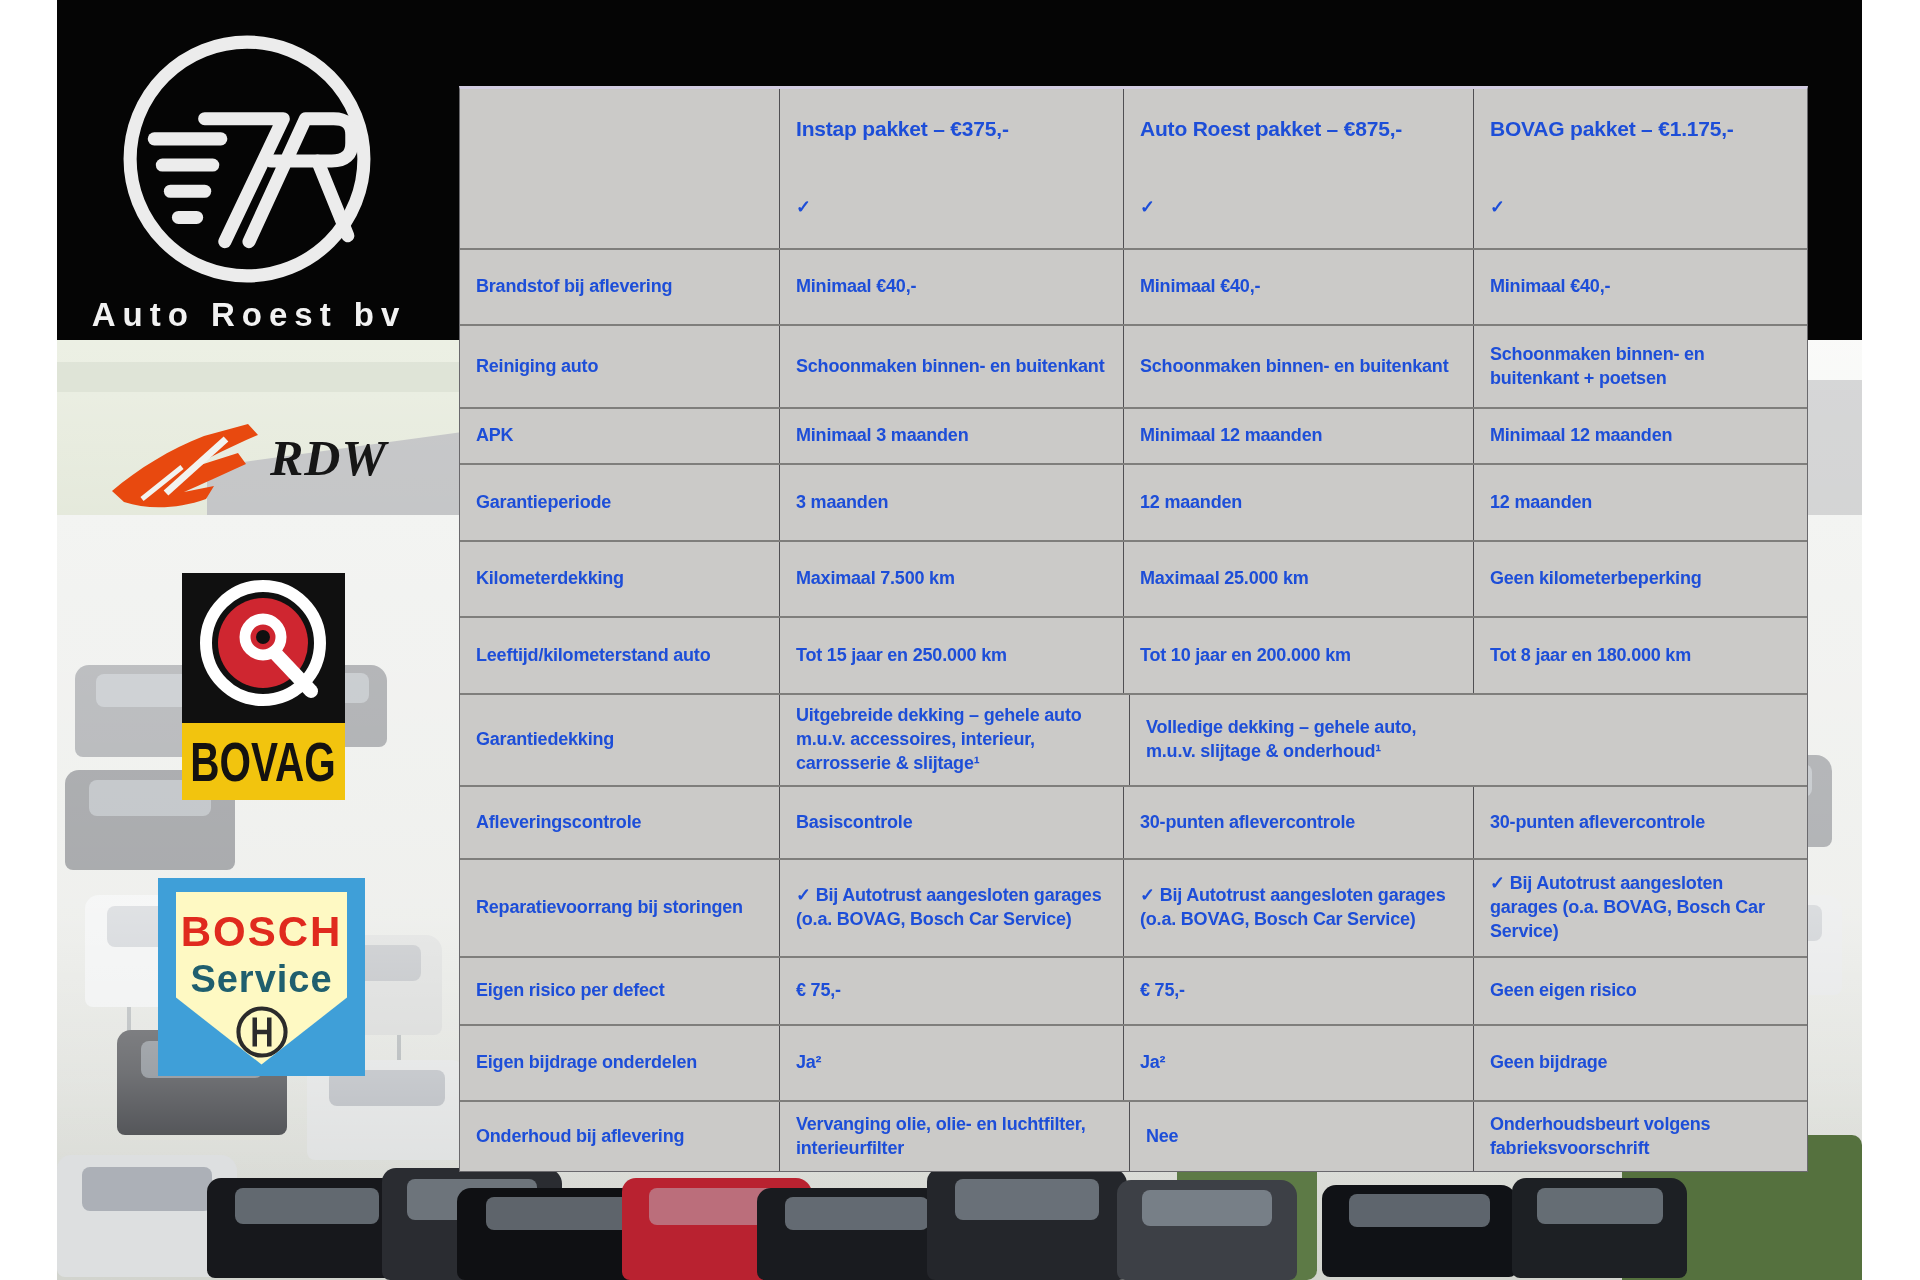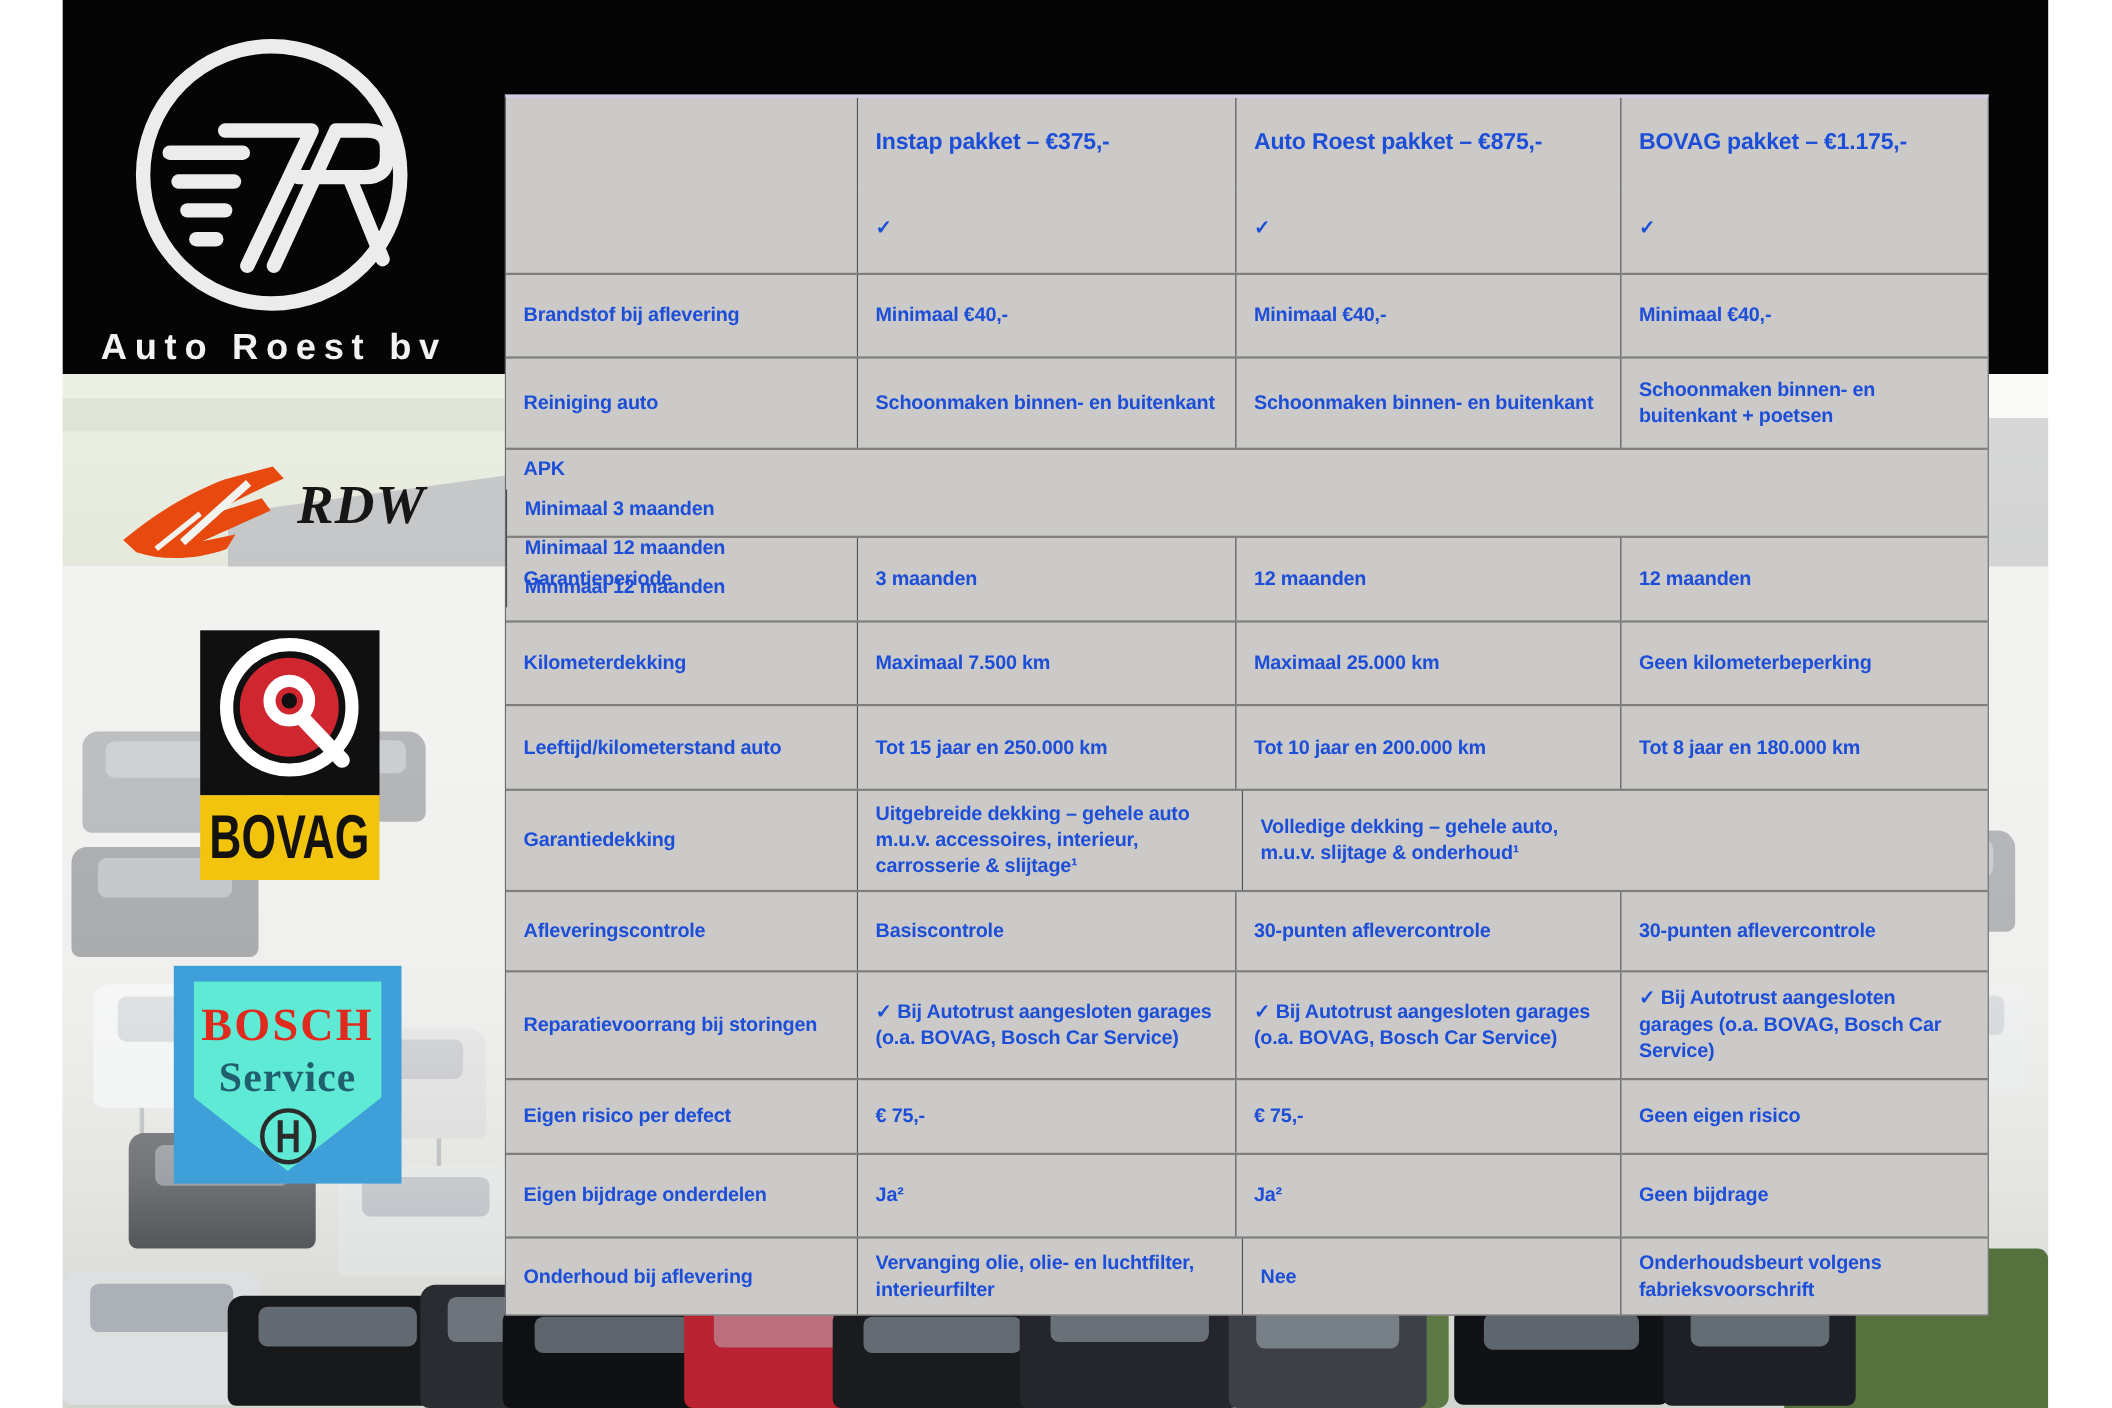--- a/index.html
+++ b/index.html
@@ -46,22 +46,22 @@
   
   .bovag{position:absolute;left:182px;top:573px;width:163px;height:227px;z-index:4;}
   .bovag-top{position:absolute;left:0;top:0;width:163px;height:150px;background:#101010;}
   .bovag-bottom{position:absolute;left:0;top:150px;width:163px;height:77px;background:#f2c40e;
          display:flex;align-items:center;justify-content:center;}
   .bovag-bottom span{font-size:44px;font-weight:700;color:#141210;letter-spacing:0px;
          transform:scaleY(1.28) scaleX(.92);}
 
   
   .bosch{position:absolute;left:158px;top:878px;width:207px;height:198px;z-index:4;background:#3f9fd8;}
-  .bosch-shield{position:absolute;left:18px;top:14px;width:171px;height:176px;background:#5eead4;
-         clip-path:polygon(0 0,100% 0,100% 60%,50% 98%,0 60%);text-align:center;font-family:Liberation Serif, serif;}
+  .bosch-shield{position:absolute;left:18px;top:14px;width:171px;height:176px;background:#fef9c3;
+         clip-path:polygon(0 0,100% 0,100% 60%,50% 98%,0 60%);text-align:center;}
   .bosch-w1{margin-top:16px;font-size:42px;font-weight:700;color:#e02a1e;letter-spacing:2px;}
   .bosch-w2{margin-top:2px;font-size:38px;font-weight:700;color:#1f5f6e;letter-spacing:1px;}
   .bosch-shield svg{margin-top:2px;}
 
   
   .pkg-table{position:absolute;left:459px;top:86px;width:1349px;z-index:5;
          background:#cbcac8;border:1px solid #6a696d;border-top:3px solid #d2cce1;box-sizing:border-box;}
   .trow{display:flex;box-sizing:border-box;}
   .trow + .trow{border-top:2px solid #7f7e7c;}
   .cell{display:flex;align-items:center;box-sizing:border-box;
@@ -229,21 +229,21 @@
           <div class="cell c1">Minimaal €40,-</div>
           <div class="cell c2">Minimaal €40,-</div>
           <div class="cell c3">Minimaal €40,-</div>
         </div>
         <div class="trow" style="height: 83px;">
           <div class="cell c0">Reiniging auto</div>
           <div class="cell c1">Schoonmaken binnen- en buitenkant</div>
           <div class="cell c2">Schoonmaken binnen- en buitenkant</div>
           <div class="cell c3">Schoonmaken binnen- en buitenkant + poetsen</div>
         </div>
-        <div class="trow" style="height: 80px; flex-direction: column;">
+        <div class="trow" style="height: 56px;">
           <div class="cell c0">APK</div>
           <div class="cell c1">Minimaal 3 maanden</div>
           <div class="cell c2">Minimaal 12 maanden</div>
           <div class="cell c3">Minimaal 12 maanden</div>
         </div>
         <div class="trow" style="height: 77px;">
           <div class="cell c0">Garantieperiode</div>
           <div class="cell c1">3 maanden</div>
           <div class="cell c2">12 maanden</div>
           <div class="cell c3">12 maanden</div>

